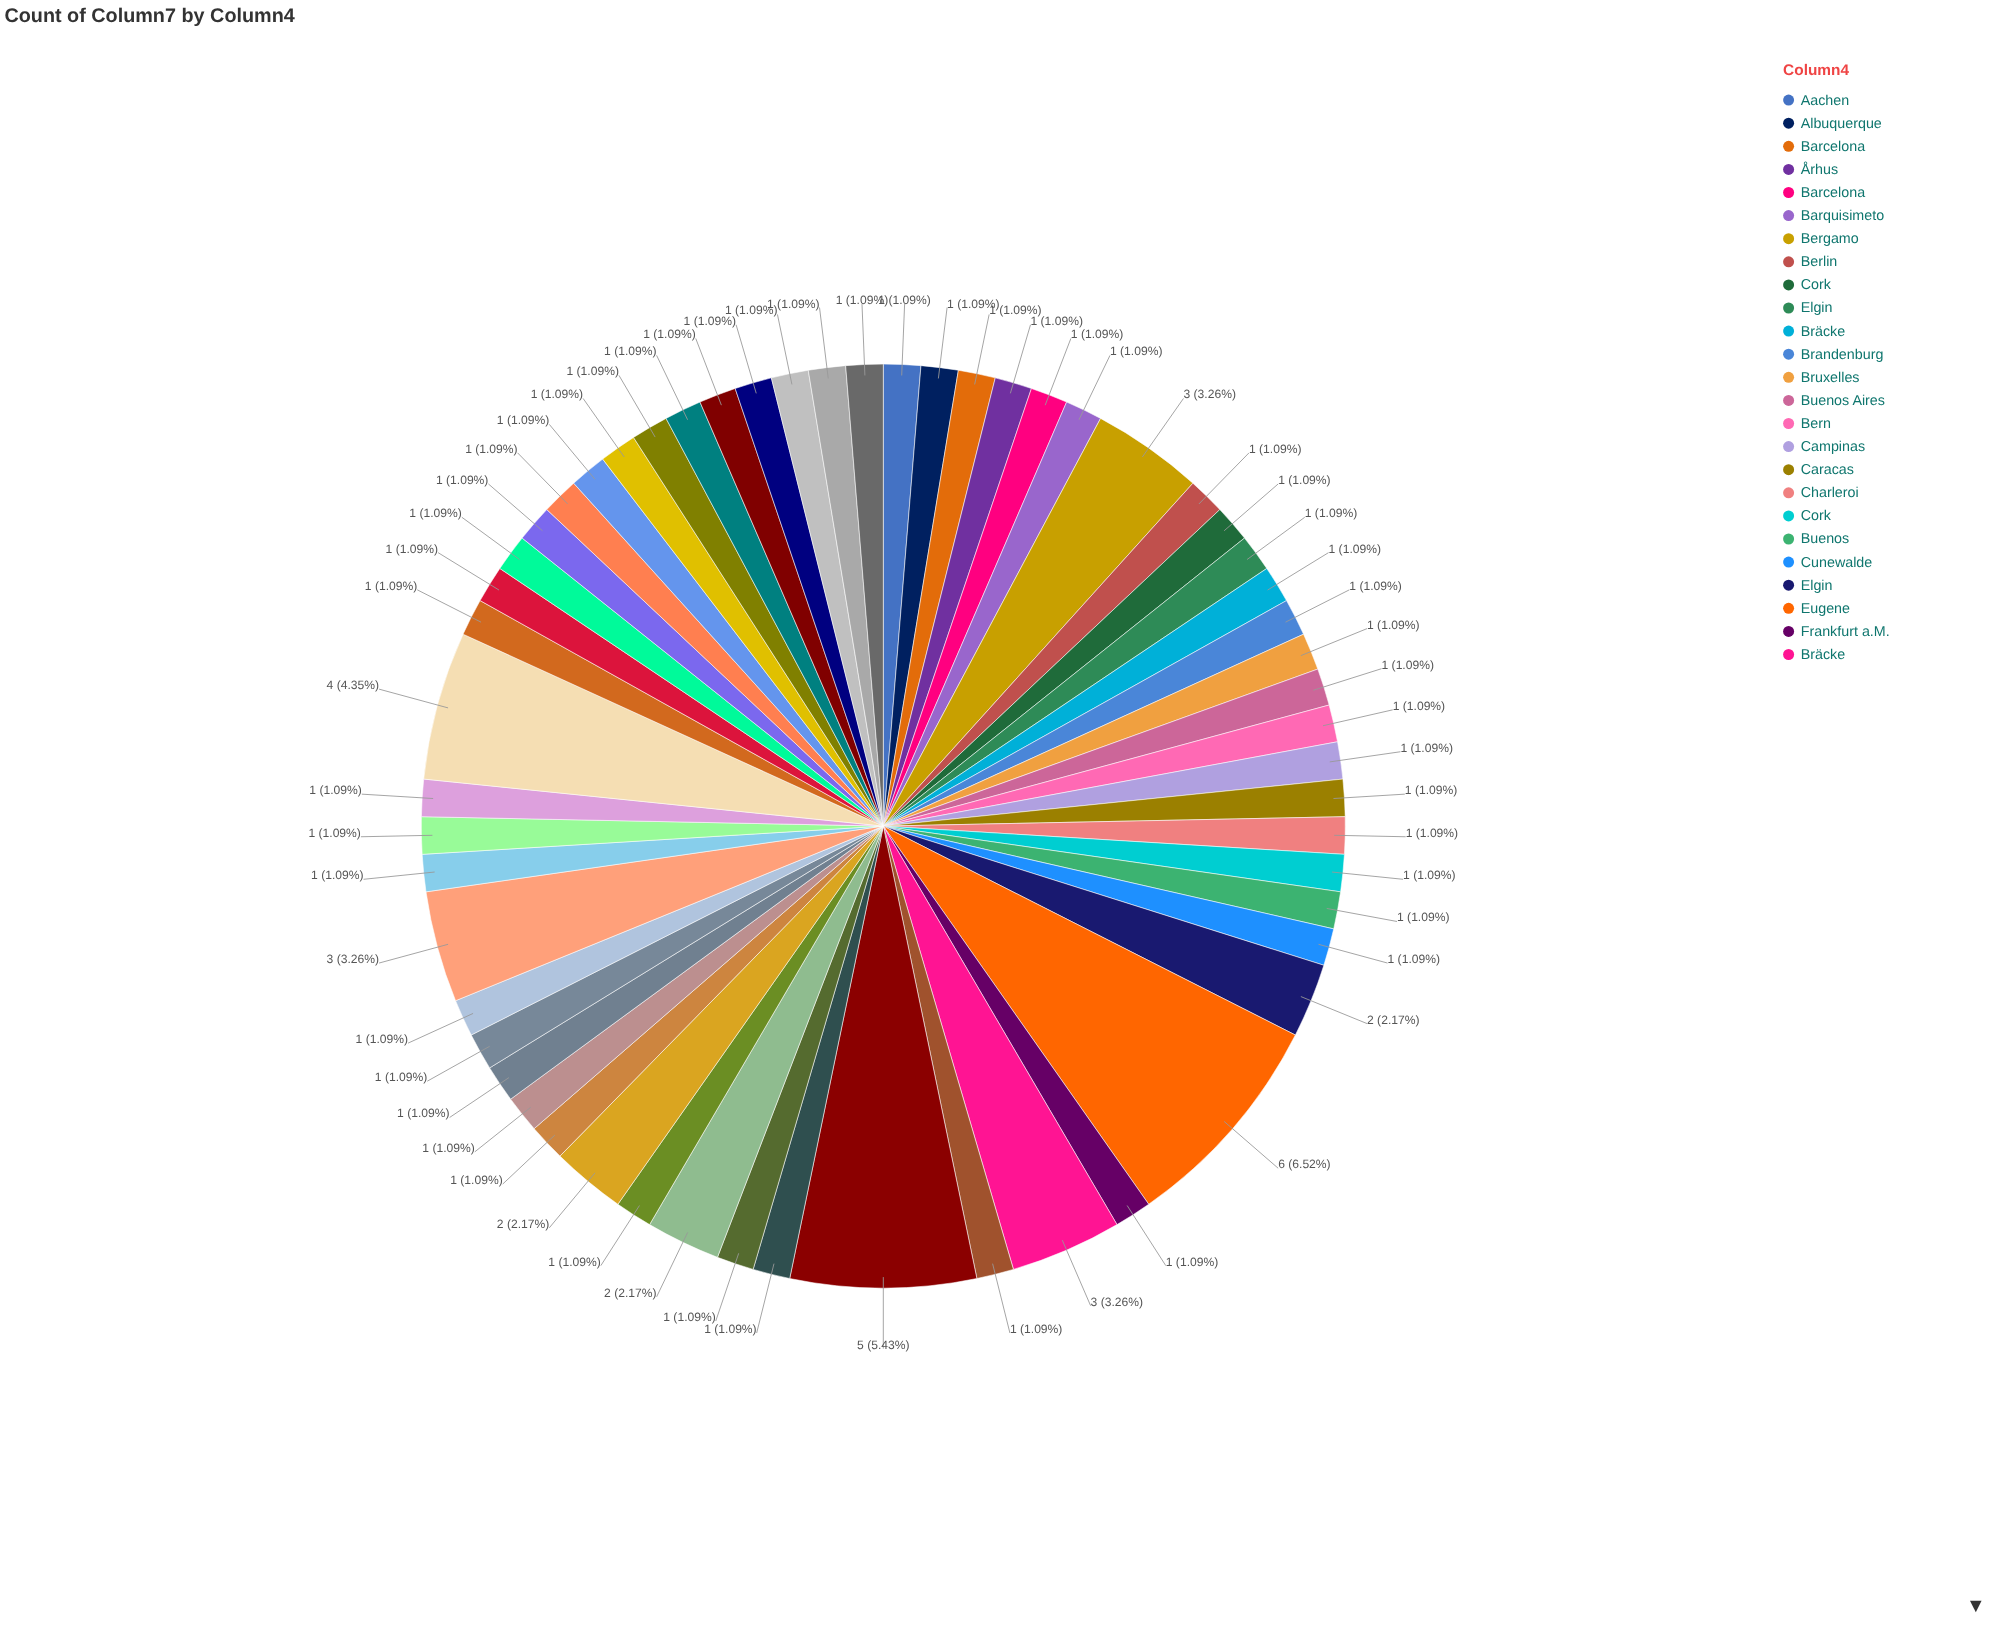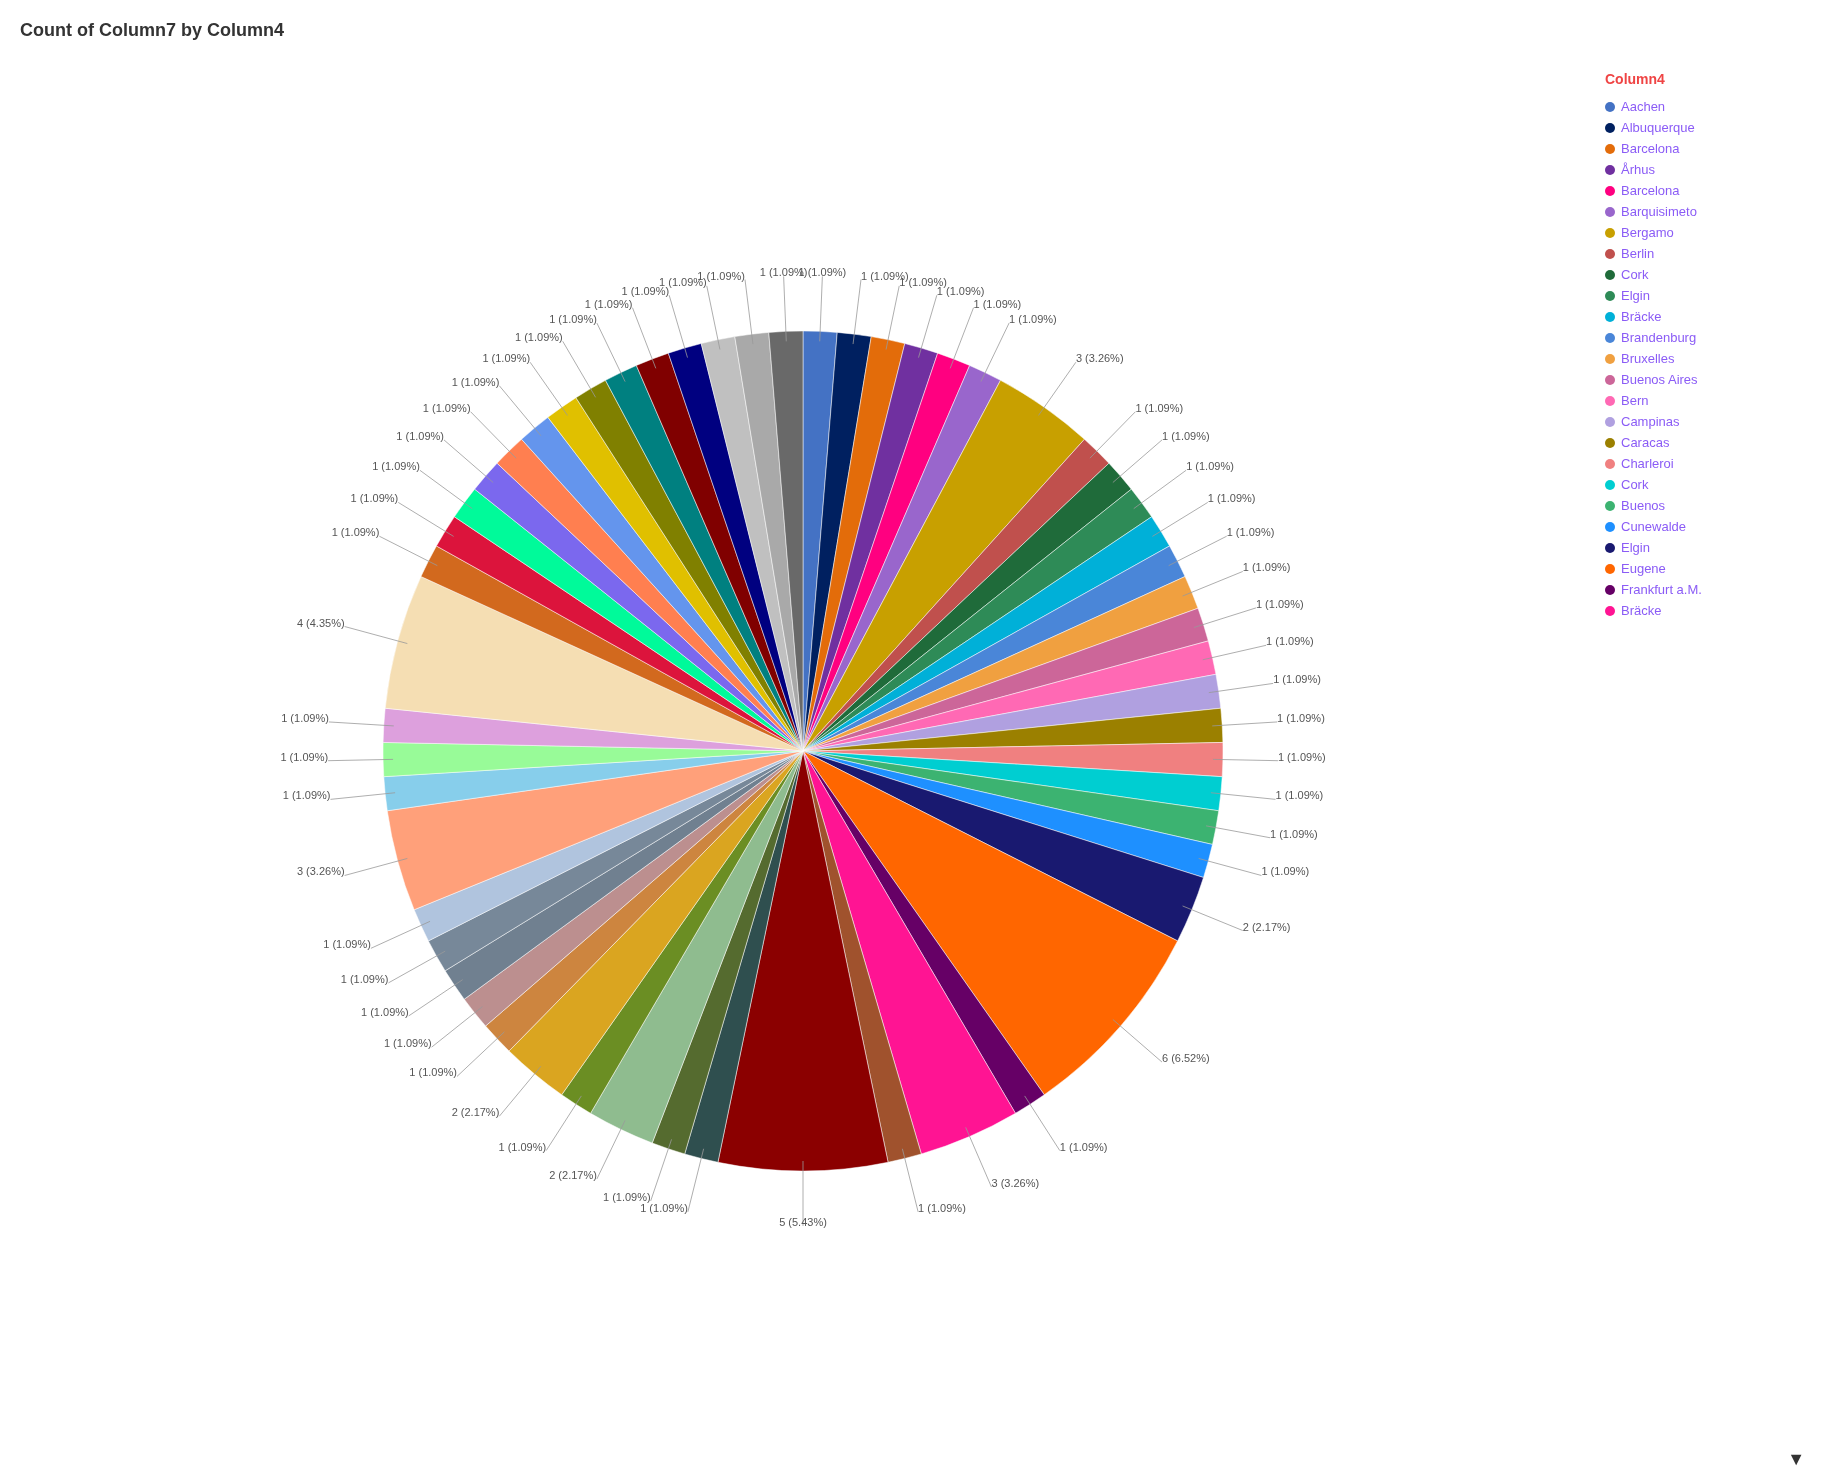--- a/index.html
+++ b/index.html
@@ -7,21 +7,21 @@
       width: 1825px;
       height: 1480px;
       background: #fff;
       font-family: 'Segoe UI', Arial, sans-serif;
       overflow: hidden;
     }
     .chart-container {
       width: 100%;
       height: 100%;
       position: relative;
-      padding: 20px;
+      padding: 4px;
     }
     .chart-title {
       font-size: 18px;
       font-weight: 600;
       color: #333;
       margin-bottom: 20px;
     }
     .chart-area {
       display: flex;
       width: 100%;
@@ -44,21 +44,21 @@
       font-size: 14px;
       font-weight: 700;
       color: #ef4444;
       margin-bottom: 12px;
     }
     .legend-item {
       display: flex;
       align-items: center;
       margin-bottom: 6px;
       font-size: 13px;
-      color: #8b5cf6;
+      color: #0f766e;
     }
     .legend-dot {
       width: 10px;
       height: 10px;
       border-radius: 50%;
       margin-right: 6px;
       flex-shrink: 0;
     }
     .scroll-indicator {
       position: absolute;

